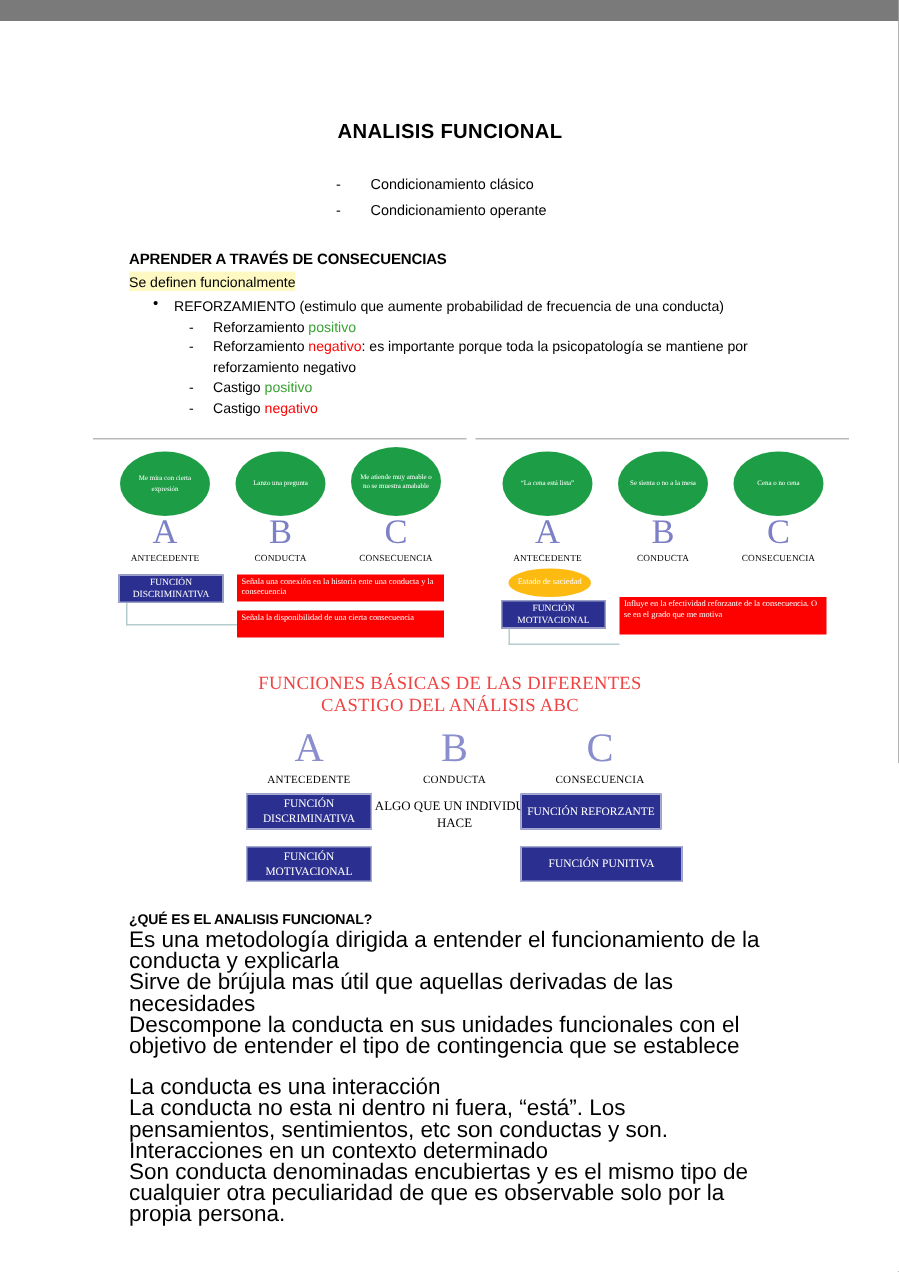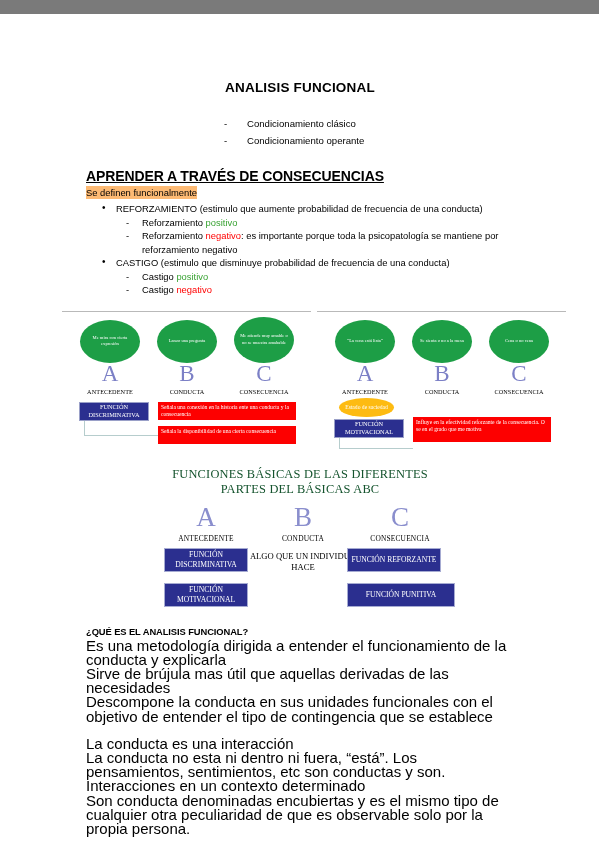--- a/index.html
+++ b/index.html
@@ -12,23 +12,23 @@
 
   
   .doc-title{
     text-align:center;font-size:13.5px;font-weight:bold;color:#000;
     letter-spacing:.2px;margin-top:66px;
   }
   .dash-list{margin-top:20px;padding-left:138px;}
   .dash-row{display:flex;font-size:9.6px;color:#000;line-height:17px;}
   .dash-row .dash{width:23px;flex:0 0 23px;}
   .sec-head{
-    font-size:14px;font-weight:bold;color:#000;margin-top:19px;letter-spacing:-.1px;text-decoration:underline;
-  }
-  .hl{display:inline-block;background:#fdba74;font-size:9.4px;color:#000;margin-top:2px;}
+    font-size:10px;font-weight:bold;color:#000;margin-top:19px;letter-spacing:-.1px;
+  }
+  .hl{display:inline-block;background:#fef9c3;font-size:9.4px;color:#000;margin-top:2px;}
   .hl-wrap{line-height:13px;}
 
   ul.bul{list-style:none;margin:3px 0 0 0;padding:0;}
   li.bul-item{position:relative;padding-left:30px;font-size:9.4px;line-height:13.5px;color:#000;}
   li.bul-item::before{content:"\2022";position:absolute;left:16px;top:-1px;font-size:10px;}
   .sub{position:relative;padding-left:56px;font-size:9.4px;line-height:13.5px;color:#000;}
   .sub::before{content:"-";position:absolute;left:40px;top:0;}
   .green{color:#3aa334;}
   .red{color:#ff0000;}
 
@@ -71,21 +71,21 @@
     position:absolute;background:#fdbb12;border-radius:50%;color:#fff;
     font-family:"Liberation Serif",serif;font-size:5.6px;line-height:7px;
     text-align:center;display:flex;align-items:center;justify-content:center;
     box-sizing:border-box;
   }
   .conn{position:absolute;border-left:1.2px solid #b6cdcd;border-bottom:1.2px solid #b6cdcd;}
 
   
   .central{position:relative;margin-top:8px;height:150px;}
   .ctitle{
-    font-family:"Liberation Serif",serif;font-size:12.4px;color:#14532d;
+    font-family:"Liberation Serif",serif;font-size:12.4px;color:#ef4444;
     text-align:center;line-height:15px;letter-spacing:.2px;
   }
   .cletter{
     position:absolute;font-family:"Liberation Serif",serif;font-size:27px;
     color:#8a8ecd;text-align:center;width:90px;line-height:28px;
   }
   .crole{
     position:absolute;font-family:"Liberation Serif",serif;font-size:7.4px;
     color:#000;text-align:center;width:110px;letter-spacing:.2px;
   }
@@ -131,21 +131,20 @@
   </div>
 
   <ul class="bul">
     <li class="bul-item">REFORZAMIENTO (estimulo que aumente probabilidad de frecuencia de una conducta)</li>
     <div class="sub">
       <span>Reforzamiento </span><span class="green">positivo</span><span></span>
     </div>
     <div class="sub">
       <span>Reforzamiento </span><span class="red">negativo</span><span>: es importante porque toda la psicopatología se mantiene por reforzamiento negativo</span>
     </div>
-    <li class="bul-item">CASTIGO (estimulo que disminuye probabilidad de frecuencia de una conducta)</li>
     <div class="sub">
       <span>Castigo </span><span class="green">positivo</span>
     </div>
     <div class="sub">
       <span>Castigo </span><span class="red">negativo</span>
     </div>
   </ul>
 
   <div class="abc-strip">
 
@@ -188,21 +187,21 @@
       <div class="bluebox" style="left:17px;top:107px;width:70px;height:19px;">FUNCIÓN MOTIVACIONAL</div>
 
       <div class="redbox" style="left:96px;top:105px;width:138px;height:25px;">Influye en la efectividad reforzante de la consecuencia. O se en el grado que me motiva</div>
 
       <div class="conn" style="left:22px;top:126px;width:73px;height:10px;"></div>
     </div>
   </div>
 
   <div class="central">
     <div class="ctitle">FUNCIONES BÁSICAS DE LAS DIFERENTES</div>
-    <div class="ctitle">PARTES DEL BÁSICAS ABC</div>
+    <div class="ctitle">CASTIGO DEL ANÁLISIS ABC</div>
 
     <div class="cletter" style="left:75px;top:36px;">A</div>
     <div class="cletter" style="left:172px;top:36px;">B</div>
     <div class="cletter" style="left:269px;top:36px;">C</div>
 
     <div class="crole" style="left:65px;top:67px;">ANTECEDENTE</div>
     <div class="crole" style="left:162px;top:67px;">CONDUCTA</div>
     <div class="crole" style="left:259px;top:67px;">CONSECUENCIA</div>
 
     <div class="cbox" style="left:78px;top:81px;width:84px;height:24px;">FUNCIÓN DISCRIMINATIVA</div>

